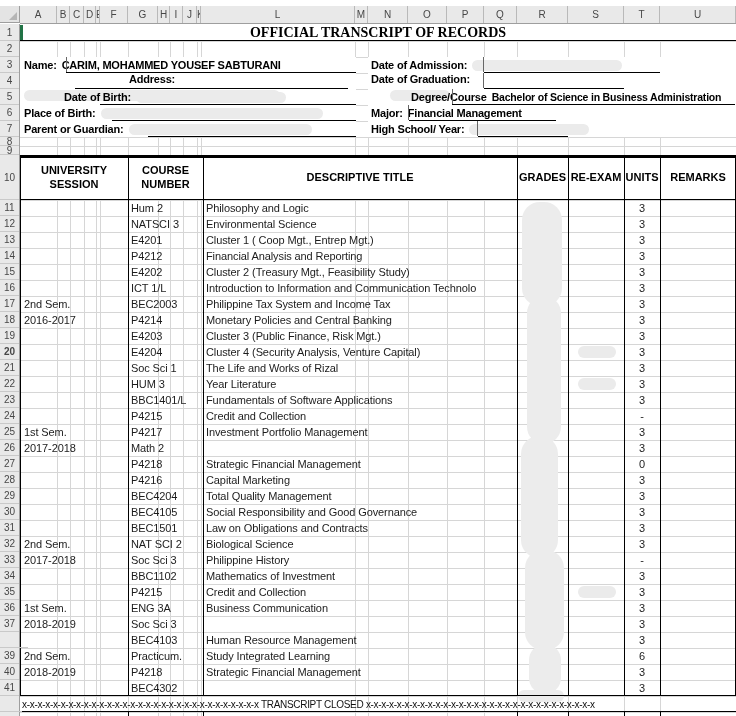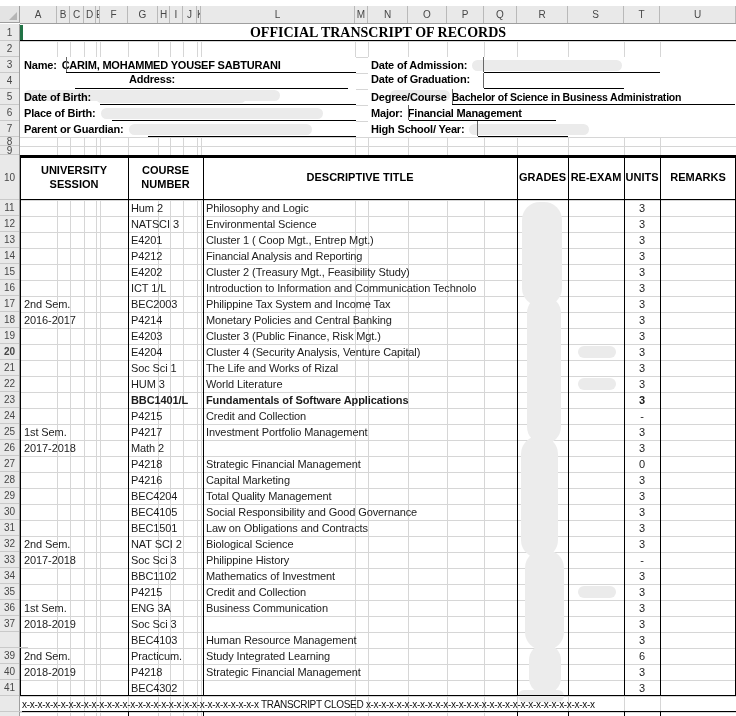--- a/index.html
+++ b/index.html
@@ -27,21 +27,21 @@
   .cov-left{left:20px;top:57px;width:336px;height:80px;}
   .cov-right{left:368px;top:57px;width:368px;height:80px;}
   .cov-thead{left:20px;top:157px;width:716px;height:42px;}
   
   .sheet-title{position:absolute;left:20px;top:25px;width:716px;height:16px;text-align:center;
        font-family:"Liberation Serif",serif;font-weight:bold;font-size:14px;color:#000;z-index:3;}
   
   .frow{position:absolute;display:flex;gap:5px;align-items:center;height:16px;font-weight:bold;
         font-size:11px;color:#000;z-index:3;white-space:nowrap;letter-spacing:-0.2px;}
   .fl{left:24px;} .fr{left:371px;}
-  .y3{top:57px;} .y4{top:73px;flex-direction:column;} .y5{top:89px;} .y6{top:105px;} .y7{top:121px;}
+  .y3{top:57px;} .y4{top:73px;flex-direction:column;} .y5{top:89px;margin-left:40px;} .y6{top:105px;} .y7{top:121px;}
   .fr.y5 .fvalue{font-size:10.5px;}
   .rblob{display:inline-block;height:11px;border-radius:6px;background:#ebebeb;flex:none;}
   .b-addr{width:256px;} .b-dob{width:150px;} .b-pob{width:222px;} .b-par{width:183px;}
   .b-adm{width:150px;} .b-grad{width:60px;} .b-hs{width:120px;}
   .ul{position:absolute;height:1px;background:#000;z-index:3;}
   .u-name{left:66px;top:72px;width:290px;} .u-addr{left:75px;top:88px;width:273px;}
   .u-dob{left:100px;top:104px;width:256px;} .u-pob{left:112px;top:120px;width:244px;}
   .u-par{left:148px;top:136px;width:208px;} .u-adm{left:484px;top:72px;width:176px;}
   .u-grad{left:484px;top:88px;width:140px;} .u-deg{left:452px;top:104px;width:283px;}
   .u-maj{left:409px;top:120px;width:147px;} .u-hs{left:478px;top:136px;width:90px;}
@@ -333,28 +333,28 @@
         <div class="tc c">Soc Sci 1</div>
         <div class="tc t">The Life and Works of Rizal</div>
         <div class="tc g"></div>
         <div class="tc x"></div>
         <div class="tc u">3</div>
         <div class="tc r"></div>
       </div>
       <div class="trow" style="top: 376px;">
         <div class="tc s"></div>
         <div class="tc c">HUM 3</div>
-        <div class="tc t">World Literature</div>
+        <div class="tc t">Year Literature</div>
         <div class="tc g"></div>
         <div class="tc x"></div>
         <div class="tc u">3</div>
         <div class="tc r"></div>
         <div class="xblob"></div>
       </div>
-      <div class="trow" style="top: 392px; font-weight: bold;">
+      <div class="trow" style="top: 392px;">
         <div class="tc s"></div>
         <div class="tc c">BBC1401/L</div>
         <div class="tc t">Fundamentals of Software Applications</div>
         <div class="tc g"></div>
         <div class="tc x"></div>
         <div class="tc u">3</div>
         <div class="tc r"></div>
       </div>
       <div class="trow" style="top: 408px;">
         <div class="tc s"></div>

